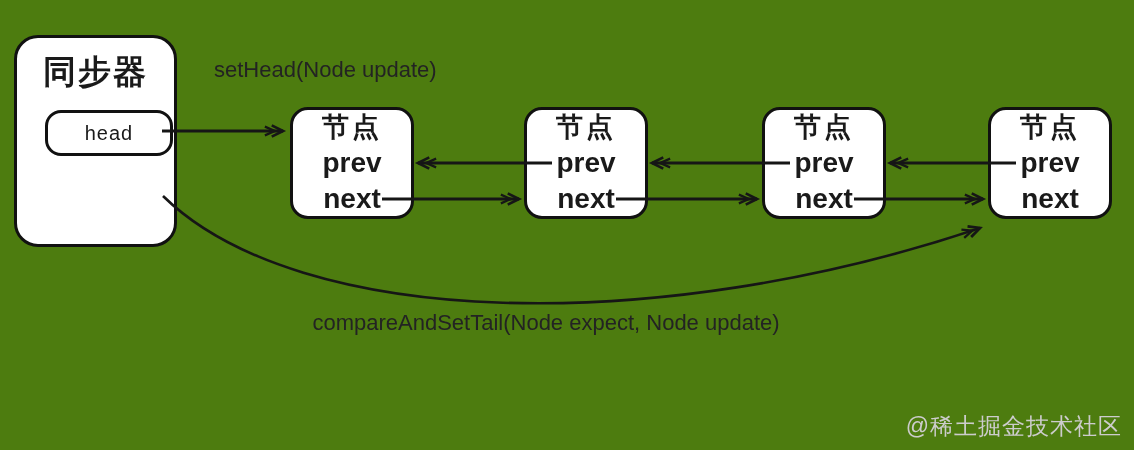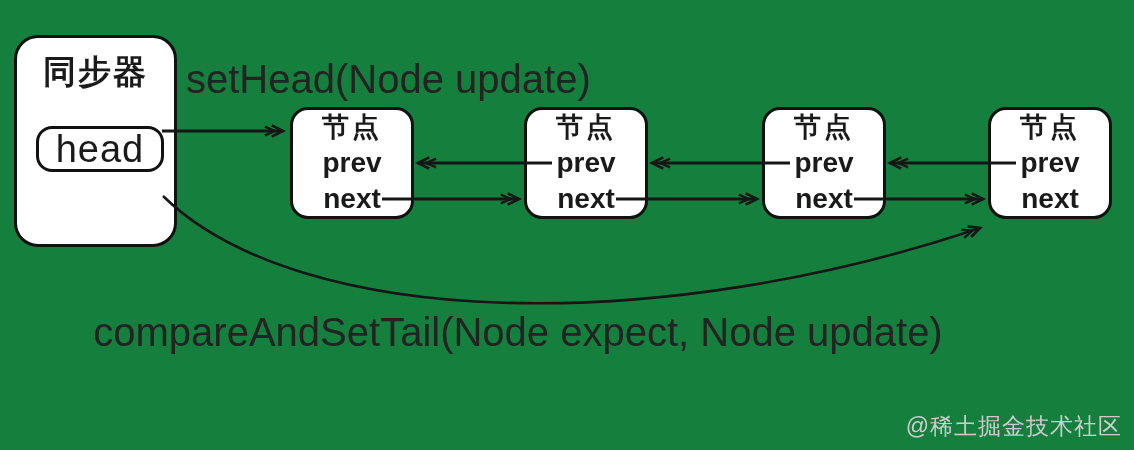--- a/index.html
+++ b/index.html
@@ -5,21 +5,21 @@
   html, body {
     margin: 0;
     padding: 0;
     background: #ffffff;
     font-family: "Liberation Sans", sans-serif;
   }
   .stage {
     position: relative;
     width: 1134px;
     height: 450px;
-    background: #15803d;
+    background: #4d7c0f;
     overflow: hidden;
     color: #1a1a1a;
   }
   .wires {
     position: absolute;
     left: 0; top: 0;
     width: 1134px; height: 450px;
     z-index: 5;
     pointer-events: none;
   }
@@ -36,32 +36,31 @@
   .sync-title {
     position: absolute;
     left: 0; top: 12px; width: 100%;
     text-align: center;
     font-size: 33px;
     font-weight: 700;
     letter-spacing: 2px;
   }
   .pill {
     position: absolute;
-    left: 19px;
+    left: 28px;
     width: 128px;
     border: 3px solid #111;
     border-radius: 16px;
     background: #fff;
     box-sizing: border-box;
     display: flex;
     align-items: center;
     justify-content: center;
-    font-size: 38px;
+    font-size: 20px;
     letter-spacing: 1px;
-    margin-top: 16px;
   }
   .pill.head { top: 72px;  height: 46px; }
   .pill.tail { top: 137px; height: 48px; }
   .node {
     position: absolute;
     top: 107px;
     width: 124px; height: 112px;
     border: 3px solid #111;
     border-radius: 18px;
     background: #fff;
@@ -79,24 +78,25 @@
     line-height: 35px;
     letter-spacing: 3px;
   }
   .node-field {
     font-size: 28px;
     font-weight: 700;
     line-height: 36px;
   }
   .free-label {
     position: absolute;
-    font-size: 40px;
+    font-size: 22px;
     color: #232323;
     white-space: pre;
     z-index: 2;
+    margin-left: 28px;
   }
   .label-sethead { left: 186px; top: 57px; }
   .label-cas {
     left: 0; top: 310px; width: 1036px;
     text-align: center;
   }
   .caption {
     position: absolute;
     left: 0; top: 387px; width: 1134px;
     text-align: center;

